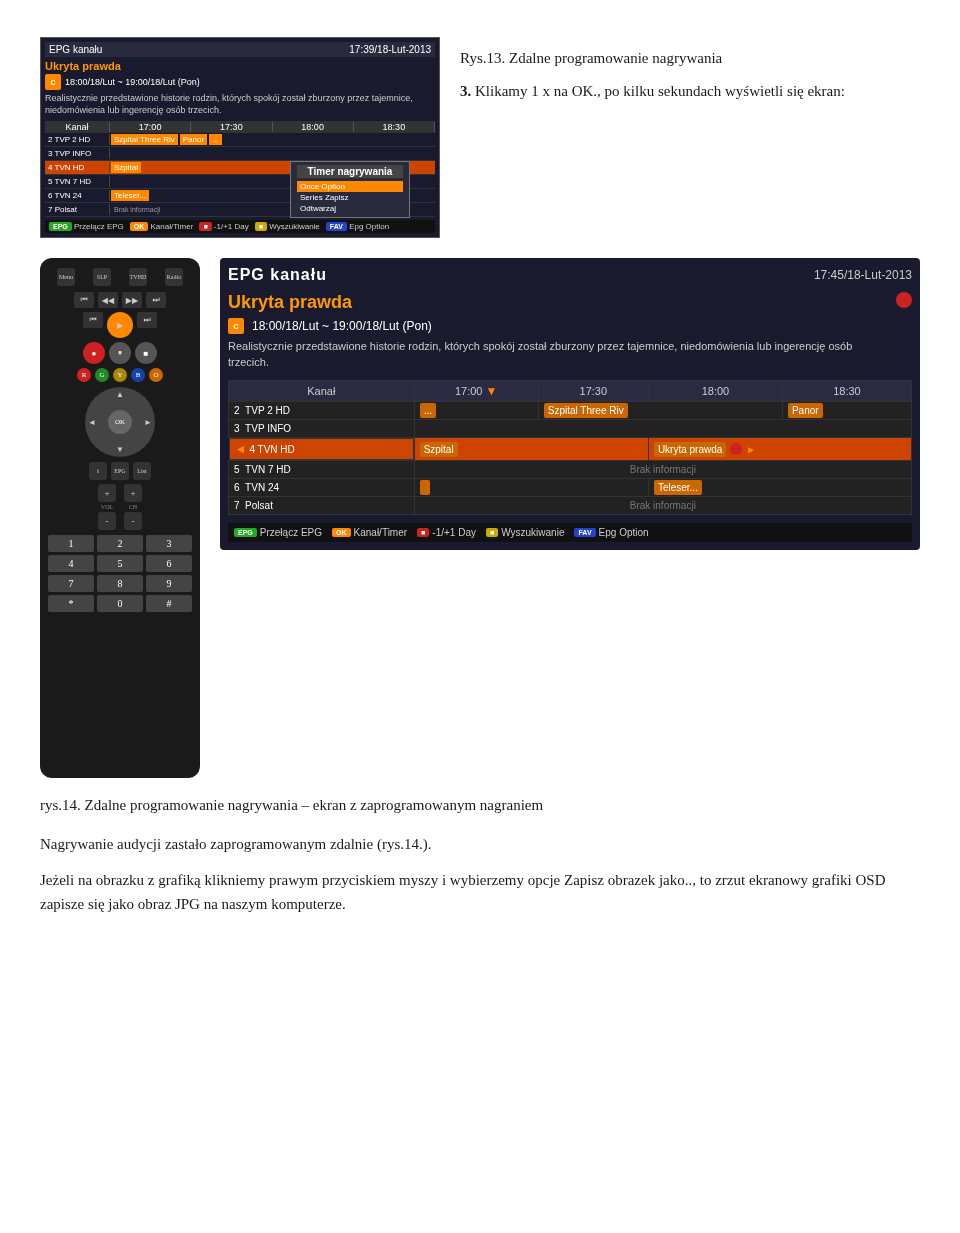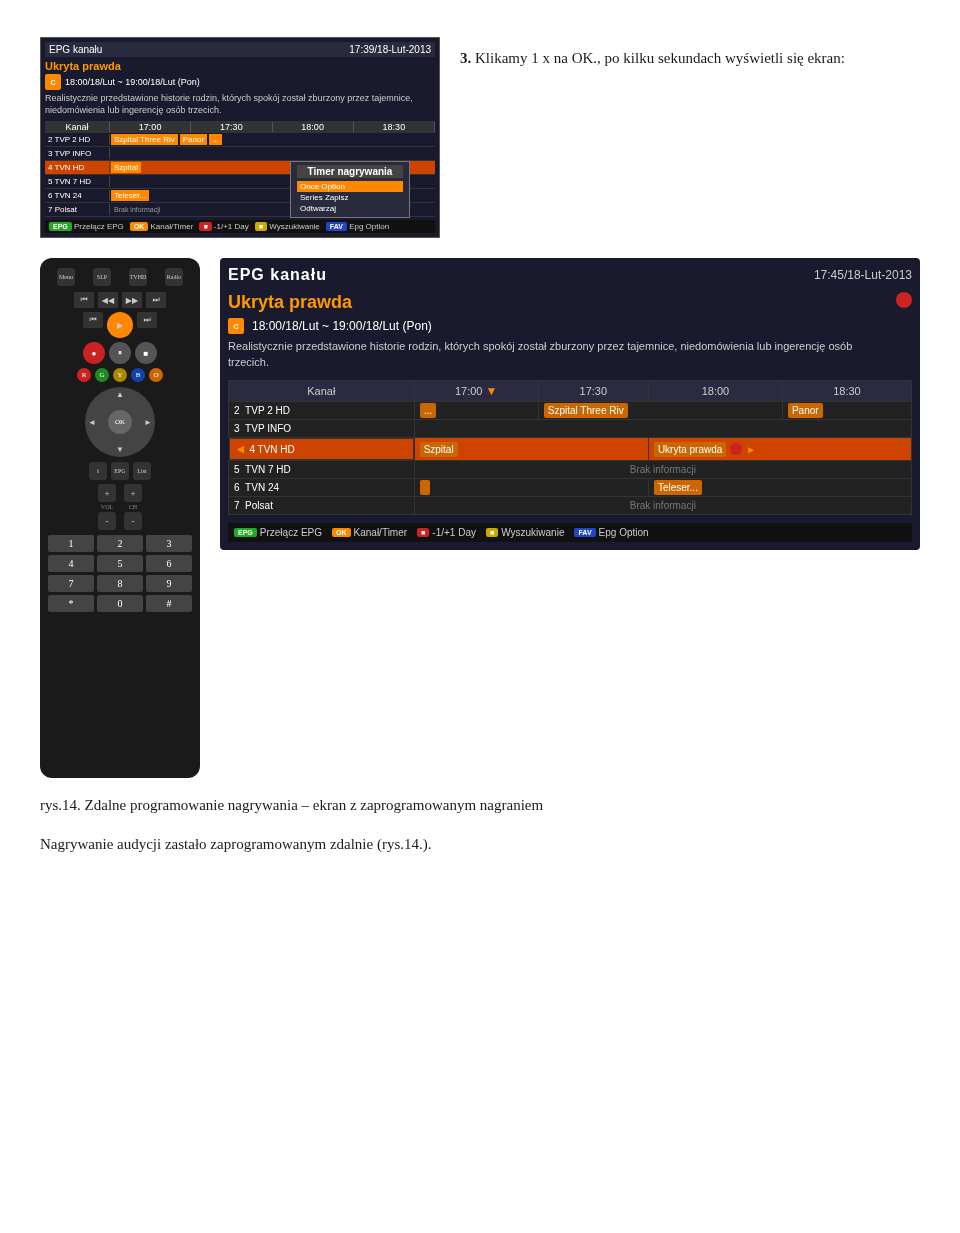--- a/index.html
+++ b/index.html
@@ -602,20 +602,21 @@
           <span><span class="btn-small btn-green">EPG</span> Przełącz EPG</span>
           <span><span class="btn-small btn-orange">OK</span> Kanał/Timer</span>
           <span><span class="btn-small btn-red">■</span> -1/+1 Day</span>
           <span><span class="btn-small btn-yellow">■</span> Wyszukiwanie</span>
           <span><span class="btn-small btn-blue">FAV</span> Epg Option</span>
         </div>
       </div>
     </div>
 
     <div class="right-text">
+      <p class="rys-label">Rys.13. Zdalne programowanie nagrywania</p>
       <p>
         <strong>3.</strong>
         <span>Klikamy 1 x na OK., po kilku sekundach wyświetli się ekran:</span>
       </p>
     </div>
   </div>
 
 
   <div class="large-screenshot-section">
 
@@ -792,14 +793,15 @@
           <span class="btn-small btn-blue">FAV</span>
           <span>Epg Option</span>
         </div>
       </div>
     </div>
   </div>
 
   <p class="caption-text">rys.14. Zdalne programowanie nagrywania – ekran z zaprogramowanym nagraniem</p>
 
   <p class="step-para">Nagrywanie audycji zastało zaprogramowanym zdalnie (rys.14.).</p>
+  <p class="step-para">Jeżeli na obrazku z grafiką klikniemy prawym przyciskiem myszy i wybierzemy opcje Zapisz obrazek jako.., to zrzut ekranowy grafiki OSD zapisze się jako obraz JPG na naszym komputerze.</p>
 
 </div>
 
 </body></html>

